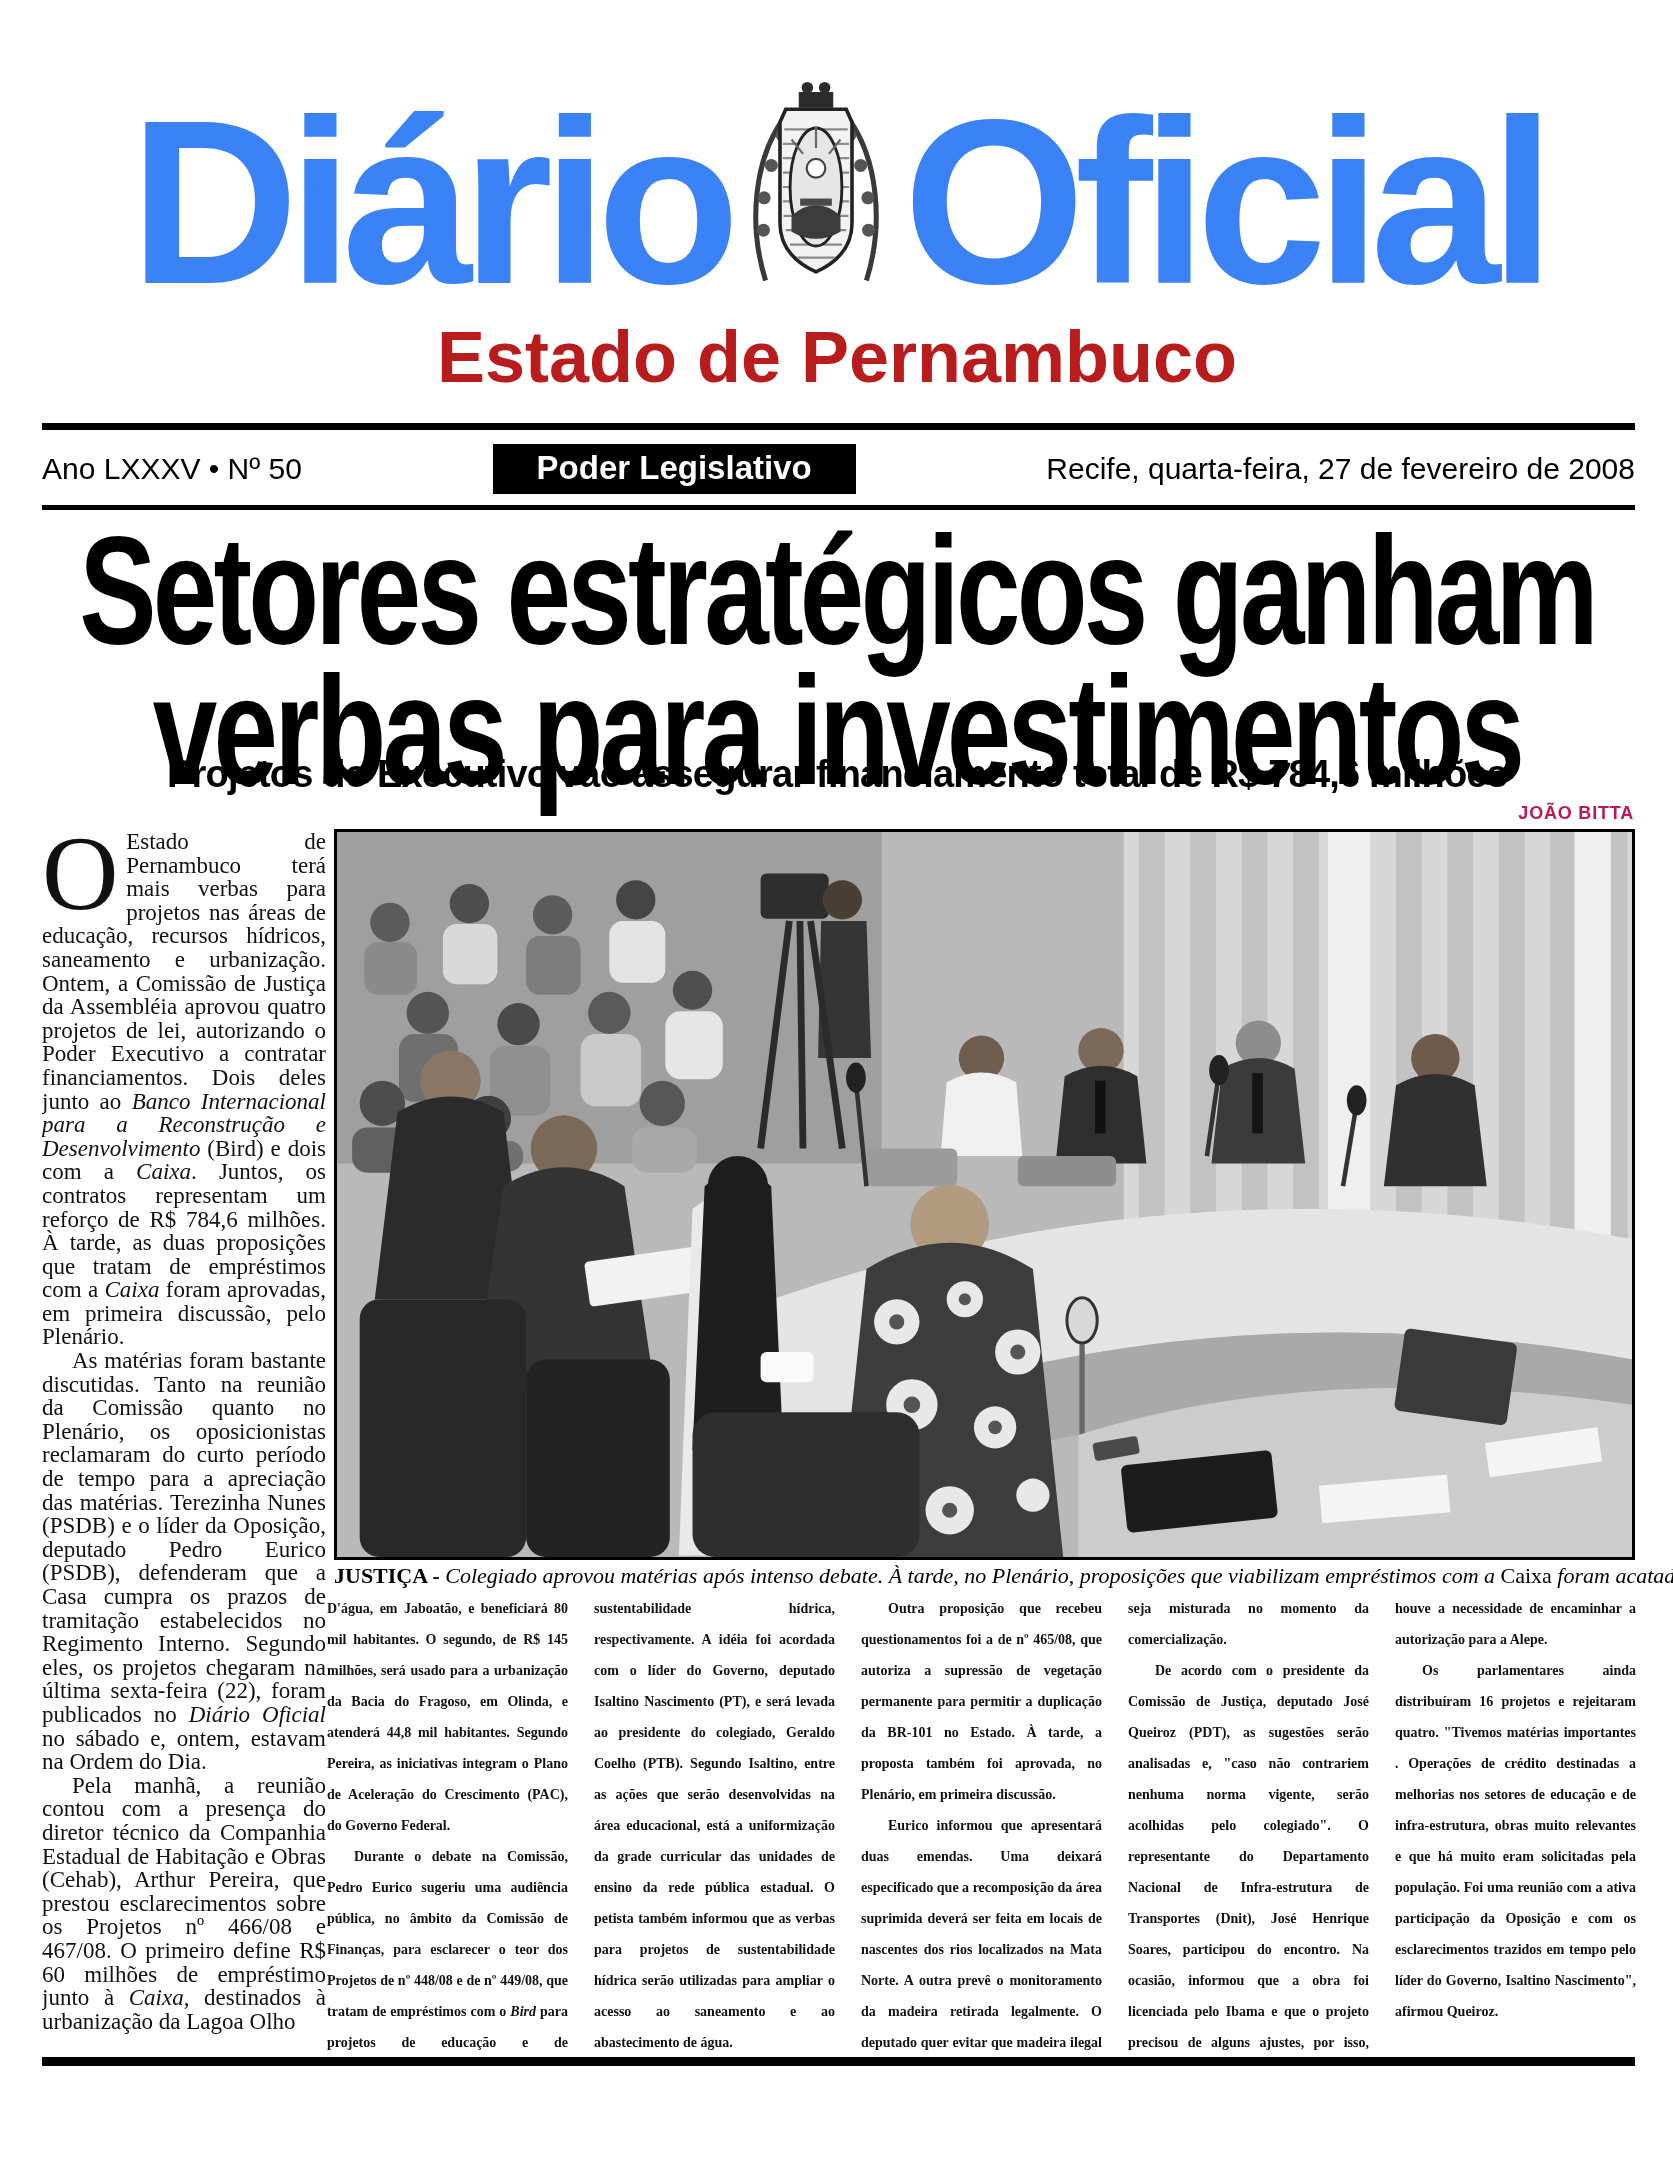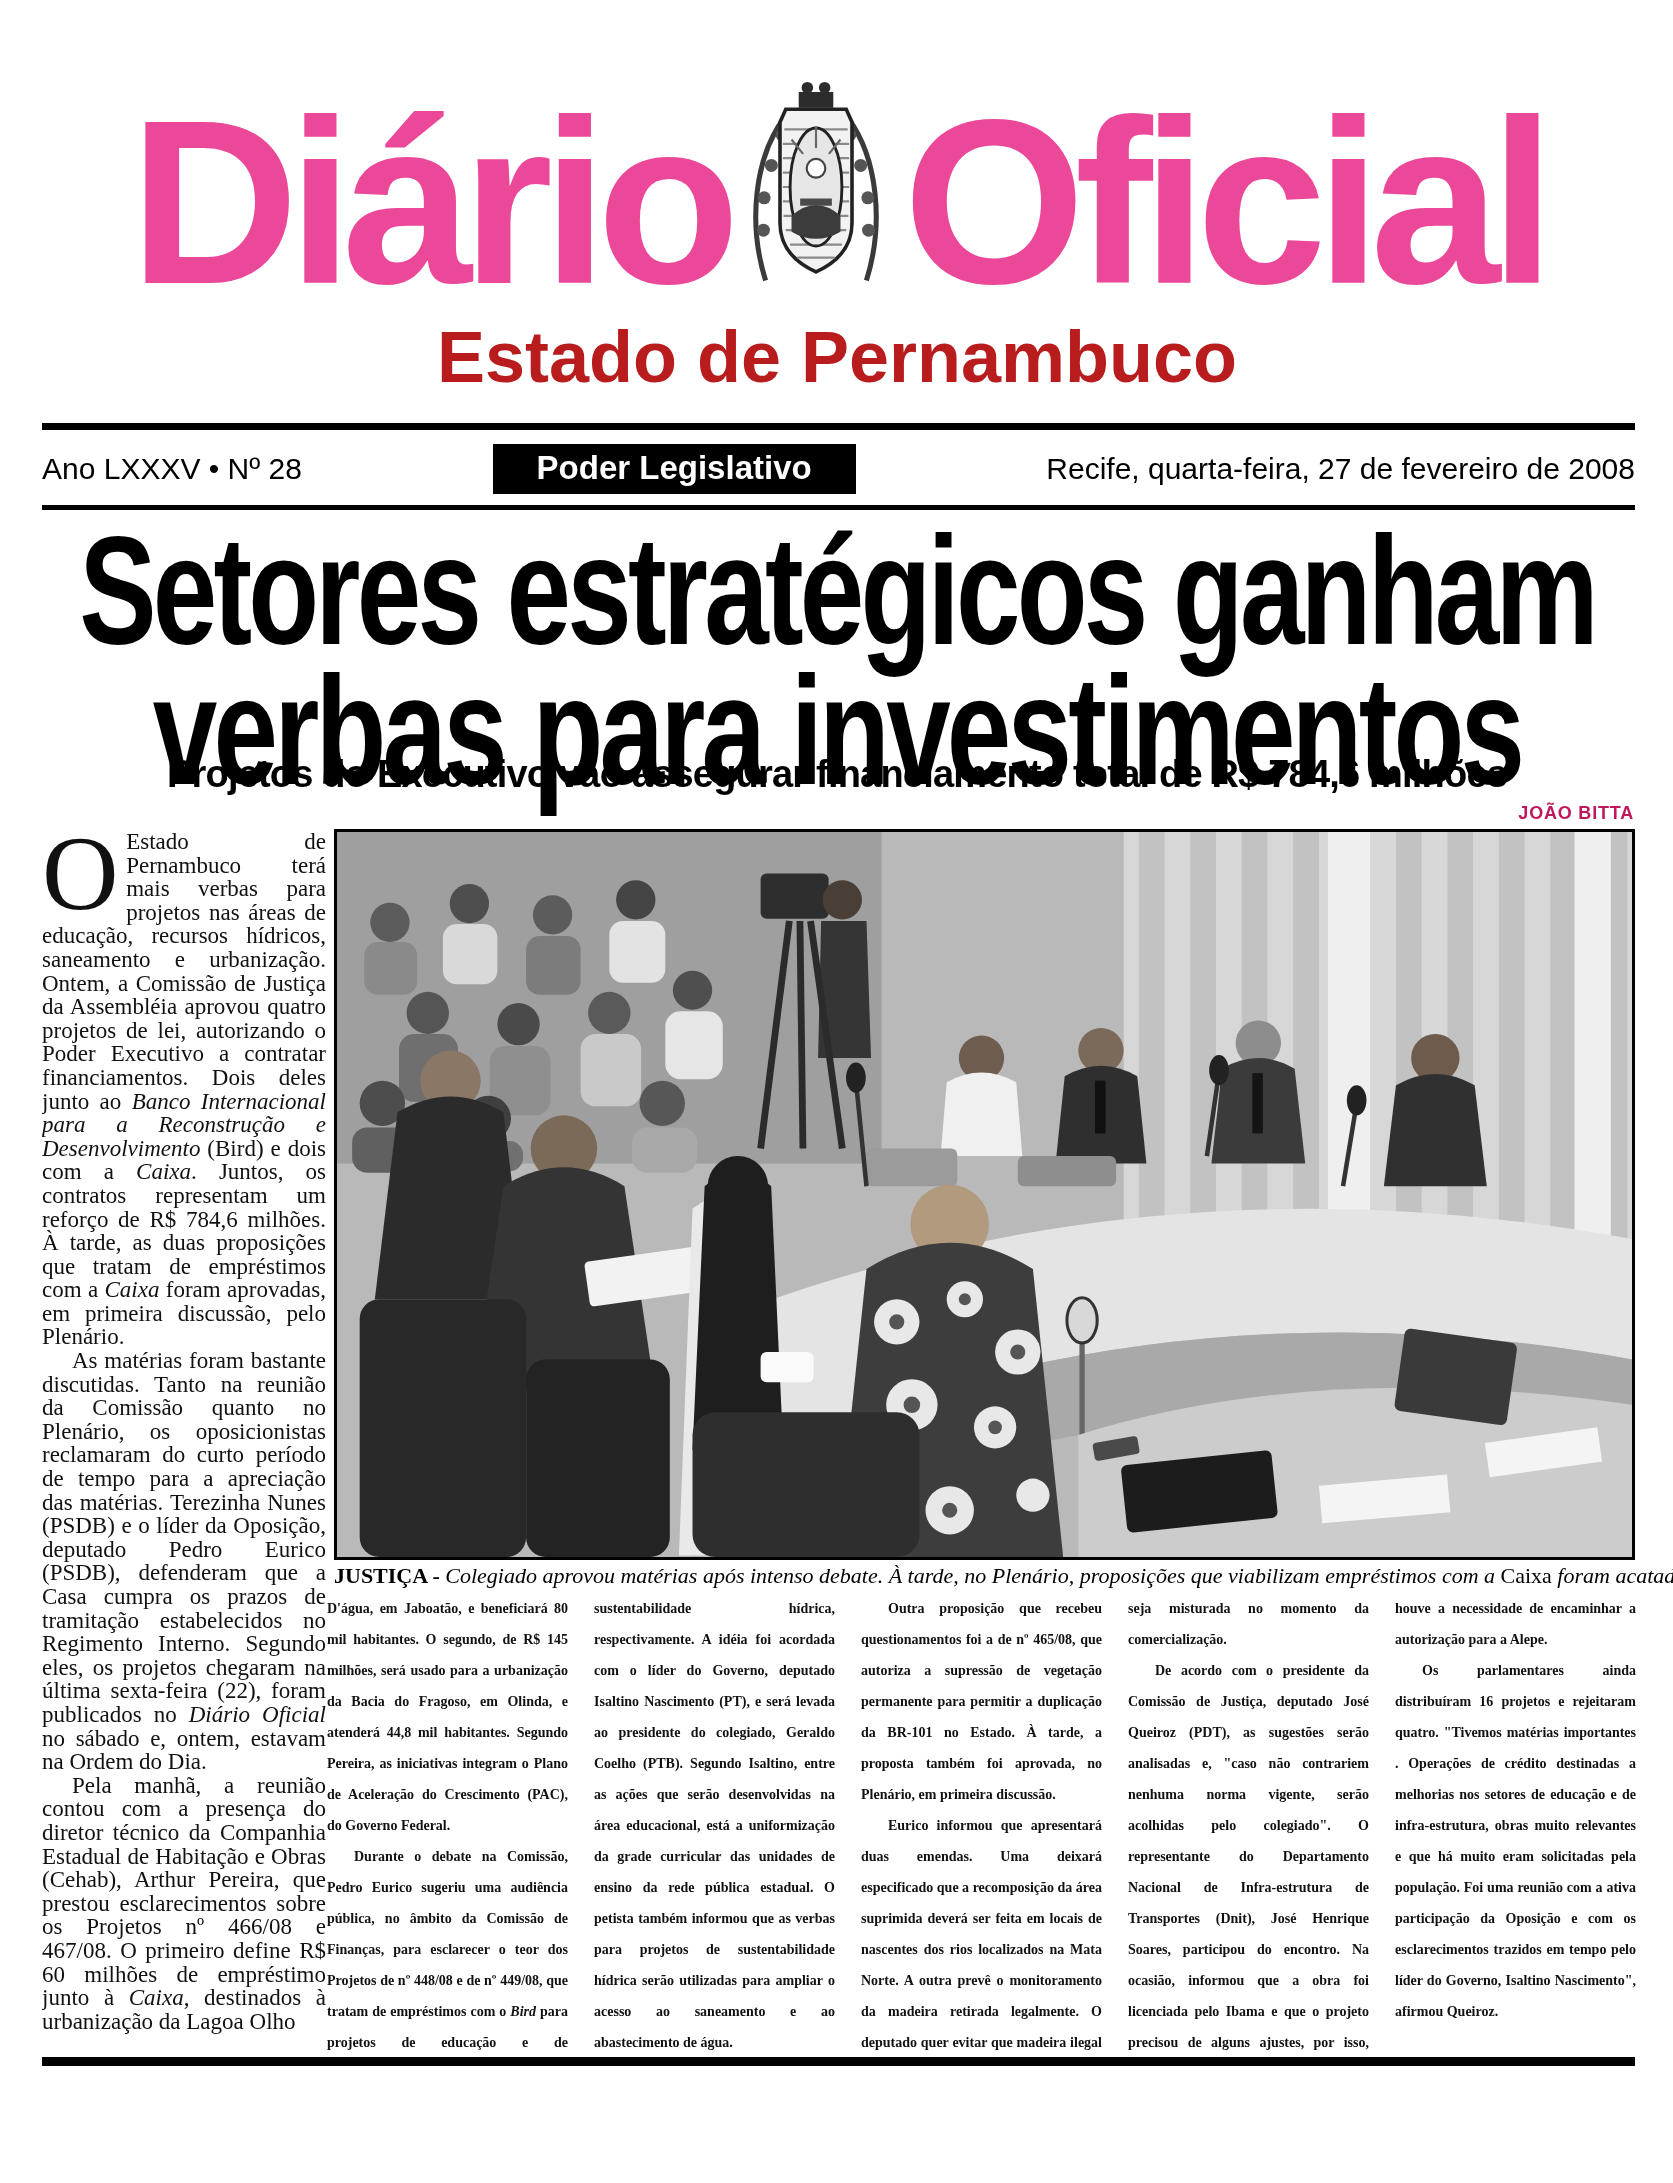--- a/index.html
+++ b/index.html
@@ -3,21 +3,21 @@
 <meta charset="utf-8">
 <style>
   html,body{margin:0;padding:0;background:#888;}
   #page{position:relative;width:1674px;height:2183px;background:#ffffff;color:#111;
         font-family:"Liberation Serif",serif;overflow:hidden;}
 
   
   .masthead-row{position:absolute;top:59px;left:0;width:100%;height:251px;
       display:flex;justify-content:center;align-items:flex-end;gap:15px;}
   .mast-title{font-family:"Liberation Sans",sans-serif;font-weight:700;
-      font-size:234px;line-height:0.92;letter-spacing:-10.6px;color:#ec4899;white-space:nowrap;}
+      font-size:234px;line-height:0.92;letter-spacing:-10.6px;color:#3b82f6;white-space:nowrap;}
   .emblem{flex:0 0 auto;margin-bottom:4.6px;}
   .mast-subtitle{position:absolute;top:316px;left:0;width:100%;text-align:center;
       font-family:"Liberation Sans",sans-serif;font-weight:700;font-size:72px;color:#b91c1c;}
 
   
   .rule{position:absolute;left:42px;width:1593px;background:#000;}
   .rule1{top:423px;height:6.8px;}
   .rule2{top:505px;height:4.6px;}
   .rule-bottom{top:2057px;height:9px;}
 
@@ -115,21 +115,21 @@
         </svg>
       </span>
       <span class="mast-title">Oficial</span>
     </div>
     <div class="mast-subtitle">Estado de Pernambuco</div>
   </header>
 
   <div class="rule rule1"></div>
 
   <div class="dateline">
-    <span>Ano LXXXV • Nº 28</span>
+    <span>Ano LXXXV • Nº 50</span>
     <span class="section-box">Poder Legislativo</span>
     <span>Recife, quarta-feira, 27 de fevereiro de 2008</span>
   </div>
 
   <div class="rule rule2"></div>
 
   <div class="hl hl1">Setores estratégicos ganham</div>
   <div class="hl hl2">verbas para investimentos</div>
   <div class="subhead">Projetos do Executivo vão assegurar financiamento total de R$ 784,6 milhões</div>
 

